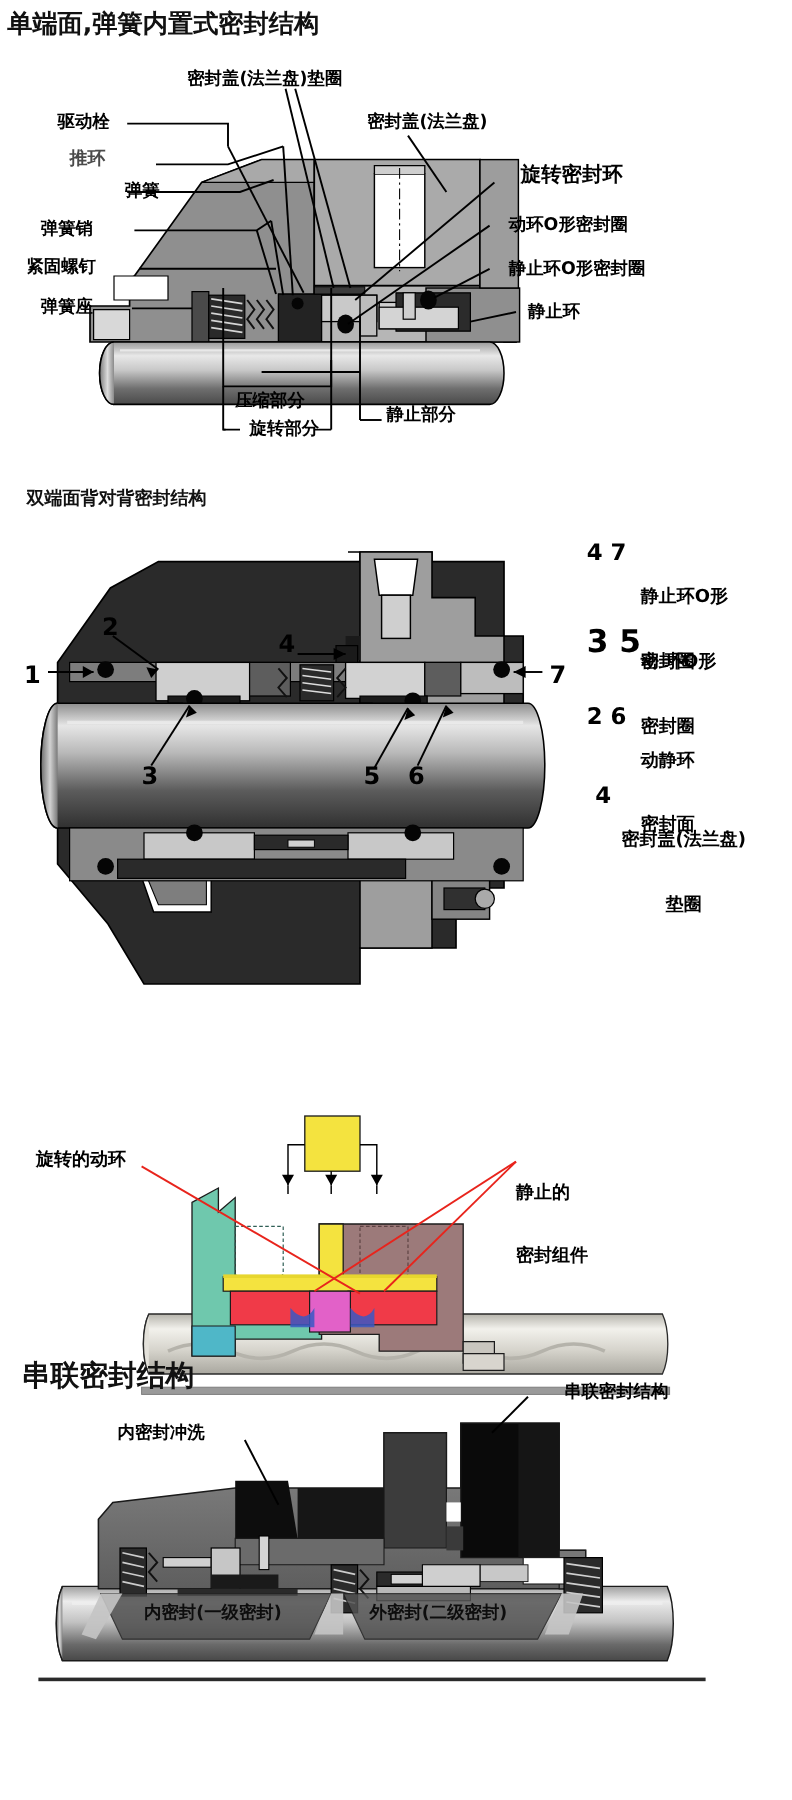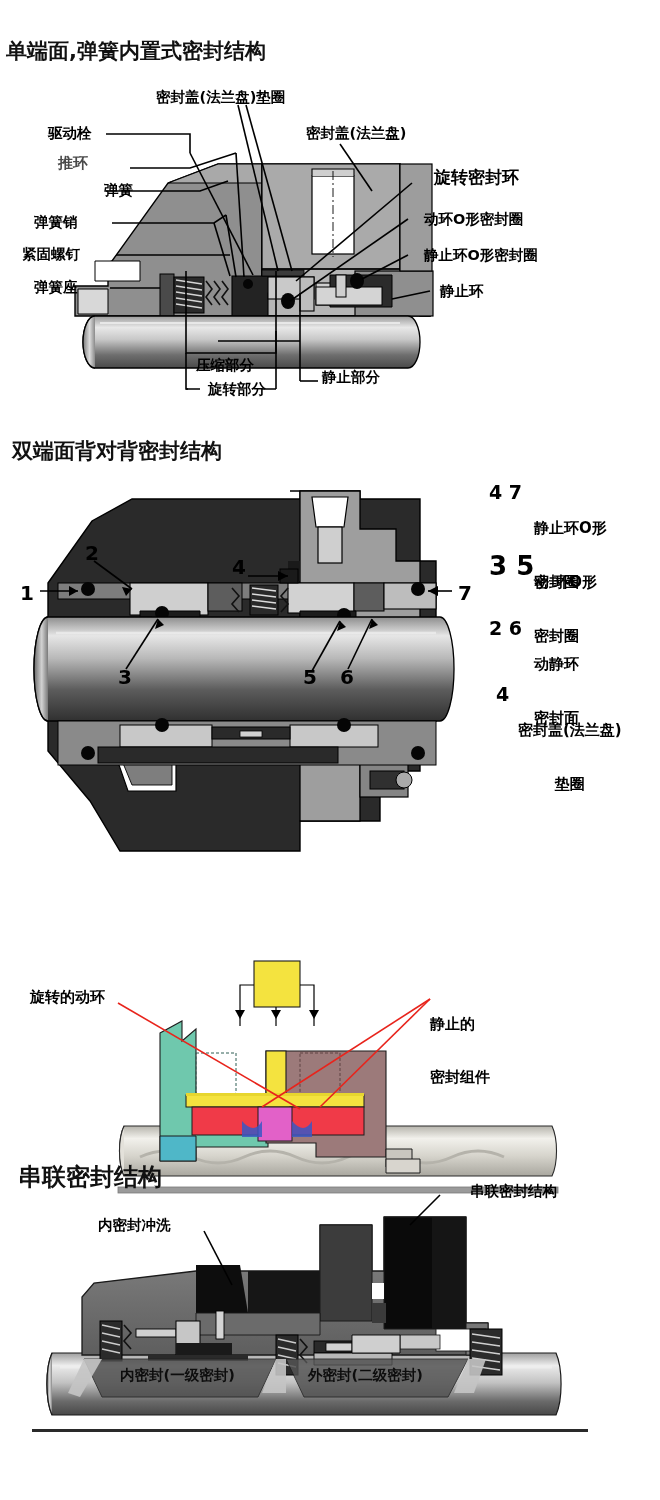--- a/index.html
+++ b/index.html
@@ -1,21 +1,21 @@
 <!DOCTYPE html>
 <html><head>
 <meta charset="utf-8">
 <style>
   html,body{margin:0;padding:0;background:#ffffff;}
   body{
     width:660px;height:1500px;position:relative;overflow:hidden;
     font-family:"DejaVu Sans","Liberation Sans",sans-serif;
     color:#000;
   }
-  .section{position:absolute;left:0;width:533px;margin-top:31px;}
+  .section{position:absolute;left:0;width:533px;}
   .sec-title{
     position:absolute;font-weight:bold;color:#111;letter-spacing:0px;
     white-space:nowrap;
   }
   .lbl{
     position:absolute;font-weight:bold;white-space:pre;line-height:1.18;
     color:#000;
   }
   .lbl.thin{font-weight:600;}
   .num{position:absolute;font-weight:bold;white-space:nowrap;}
@@ -165,21 +165,21 @@
   <div class="lbl" style="left:424px;top:216px;font-size:14.5px;">静止环O形密封圈</div>
   <div class="lbl" style="left:440px;top:252px;font-size:14.5px;">静止环</div>
 
   <div class="lbl" style="left:196px;top:326px;font-size:14.5px;">压缩部分</div>
   <div class="lbl" style="left:322px;top:338px;font-size:14.5px;">静止部分</div>
   <div class="lbl" style="left:208px;top:350px;font-size:14.5px;">旋转部分</div>
 </div>
 
 <div class="section" style="top:390px;height:440px;">
 
-  <div class="sec-title" style="left:12px;top:16px;font-size:21px;">双端面背对背密封结构</div>
+  <div class="sec-title" style="left:22px;top:16px;font-size:15px;">双端面背对背密封结构</div>
 
   <svg width="660" height="440">
     <defs>
       <linearGradient id="shaft2" x1="0" y1="0" x2="0" y2="1">
         <stop offset="0%" stop-color="#8d8d8d"></stop>
         <stop offset="18%" stop-color="#e6e6e6"></stop>
         <stop offset="40%" stop-color="#b8b8b8"></stop>
         <stop offset="70%" stop-color="#5c5c5c"></stop>
         <stop offset="100%" stop-color="#303030"></stop>
       </linearGradient>

